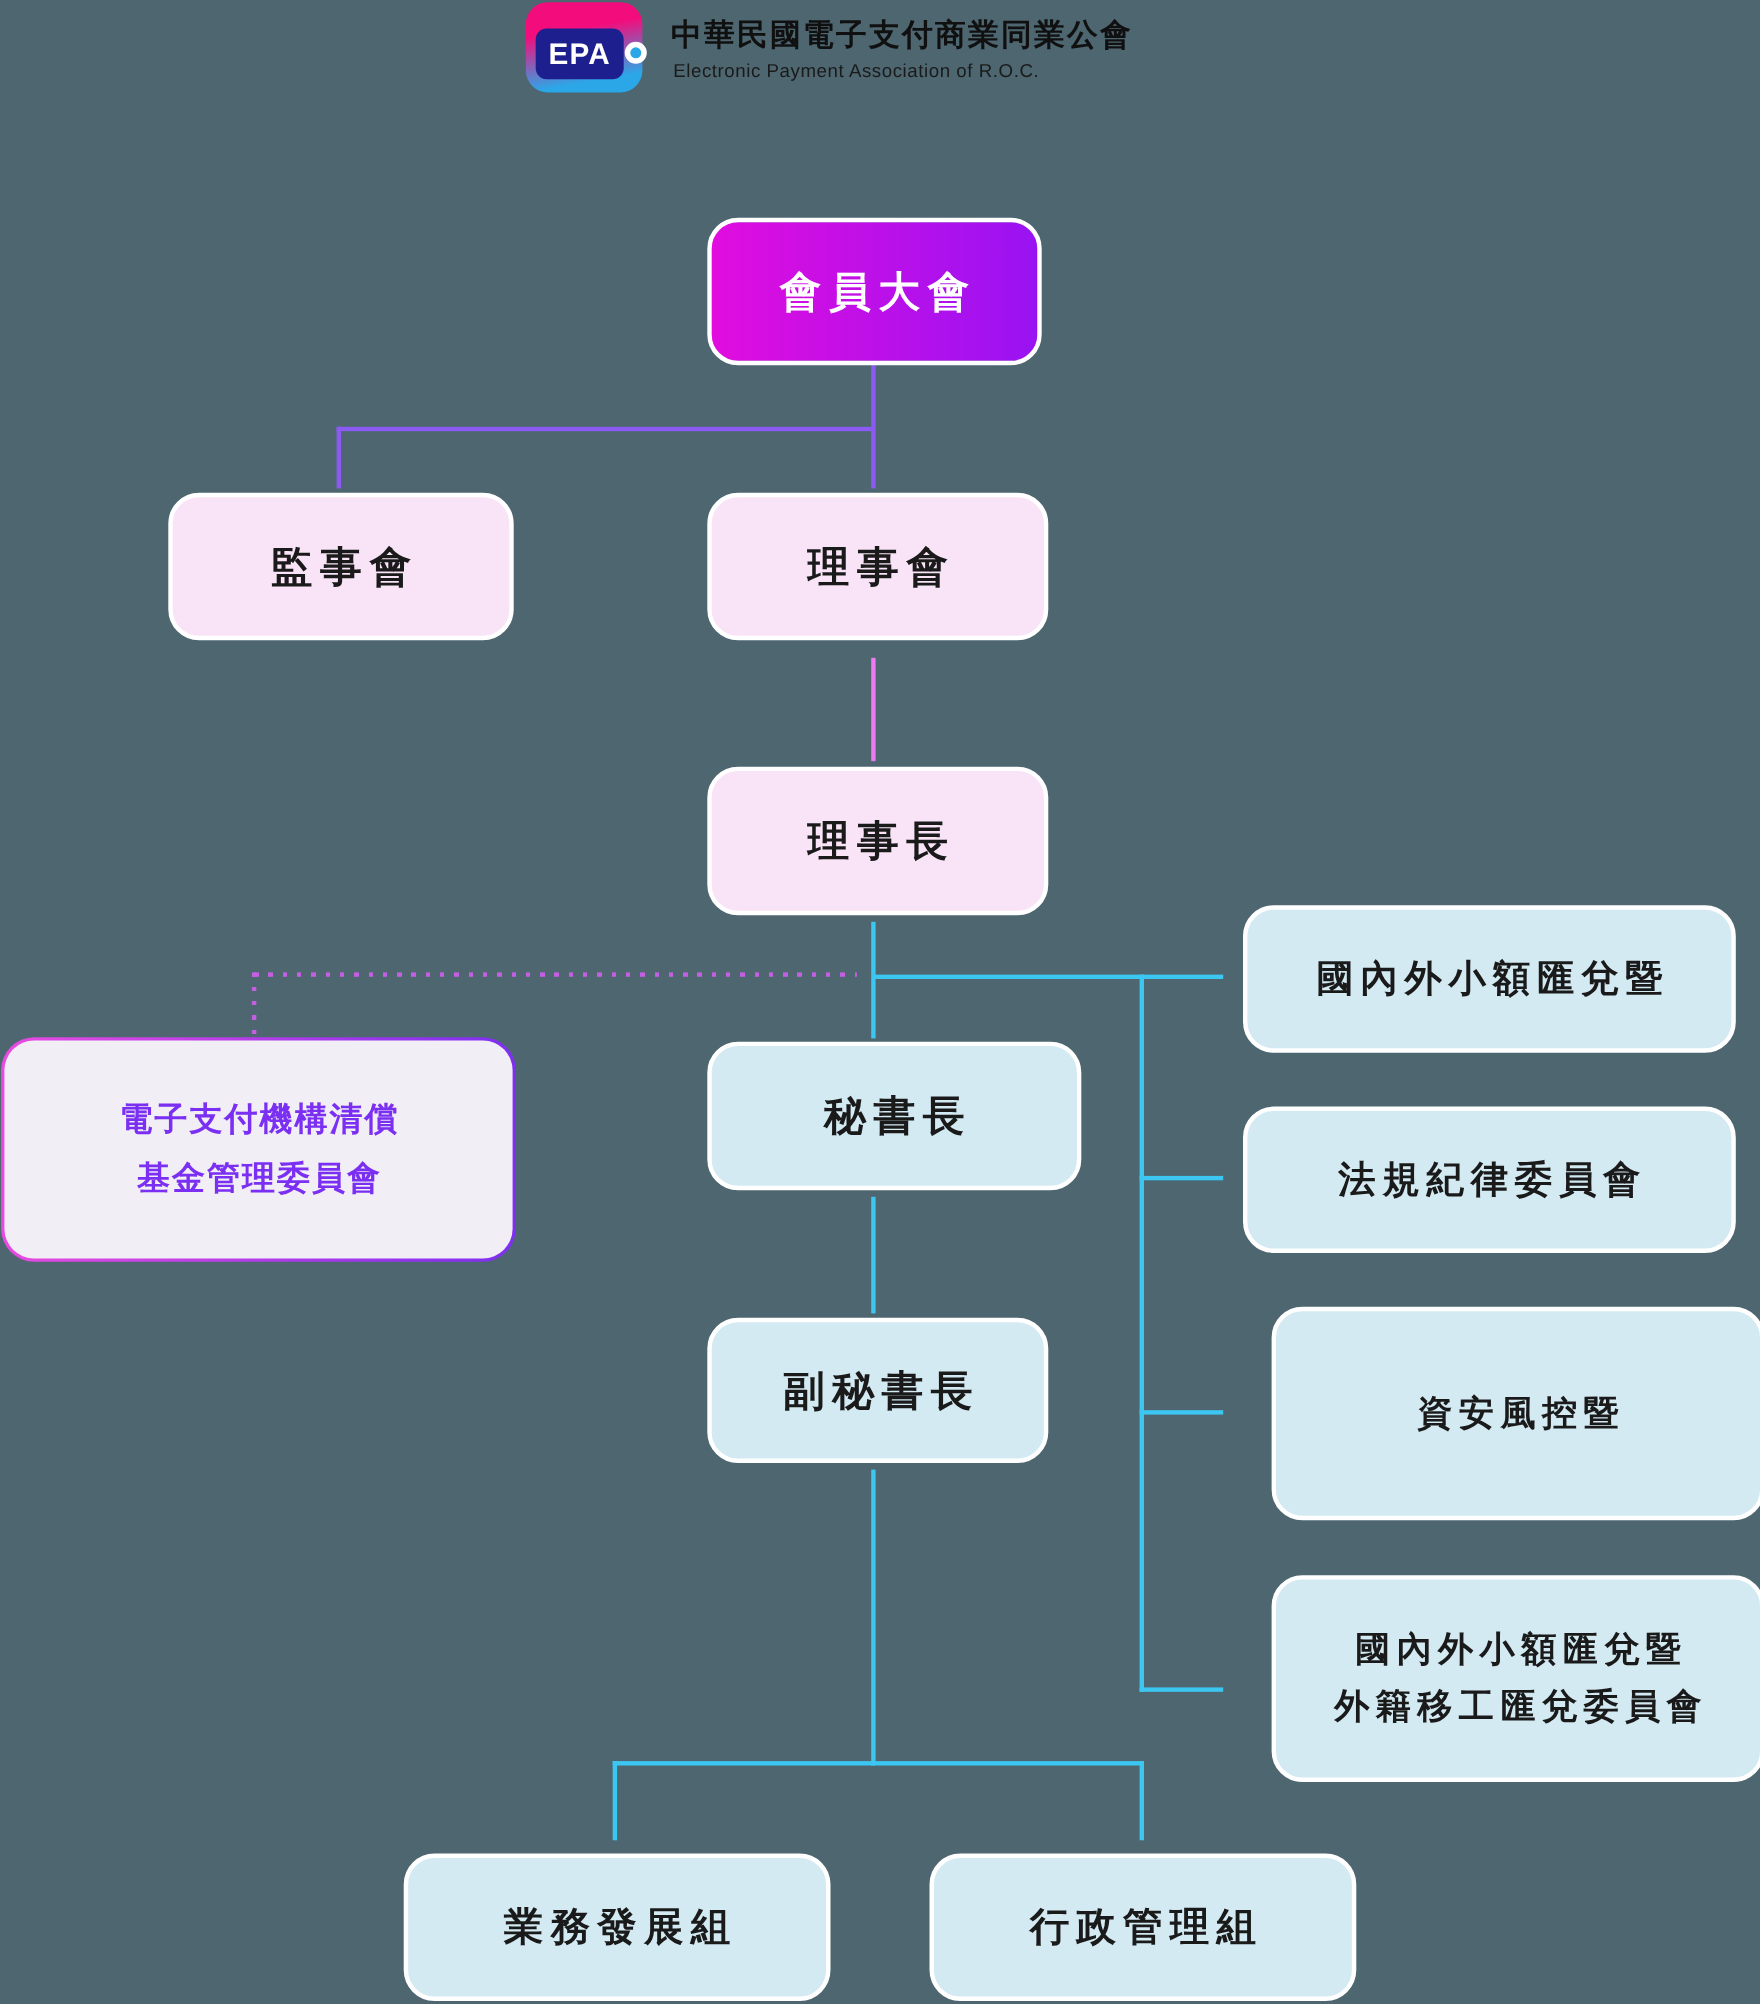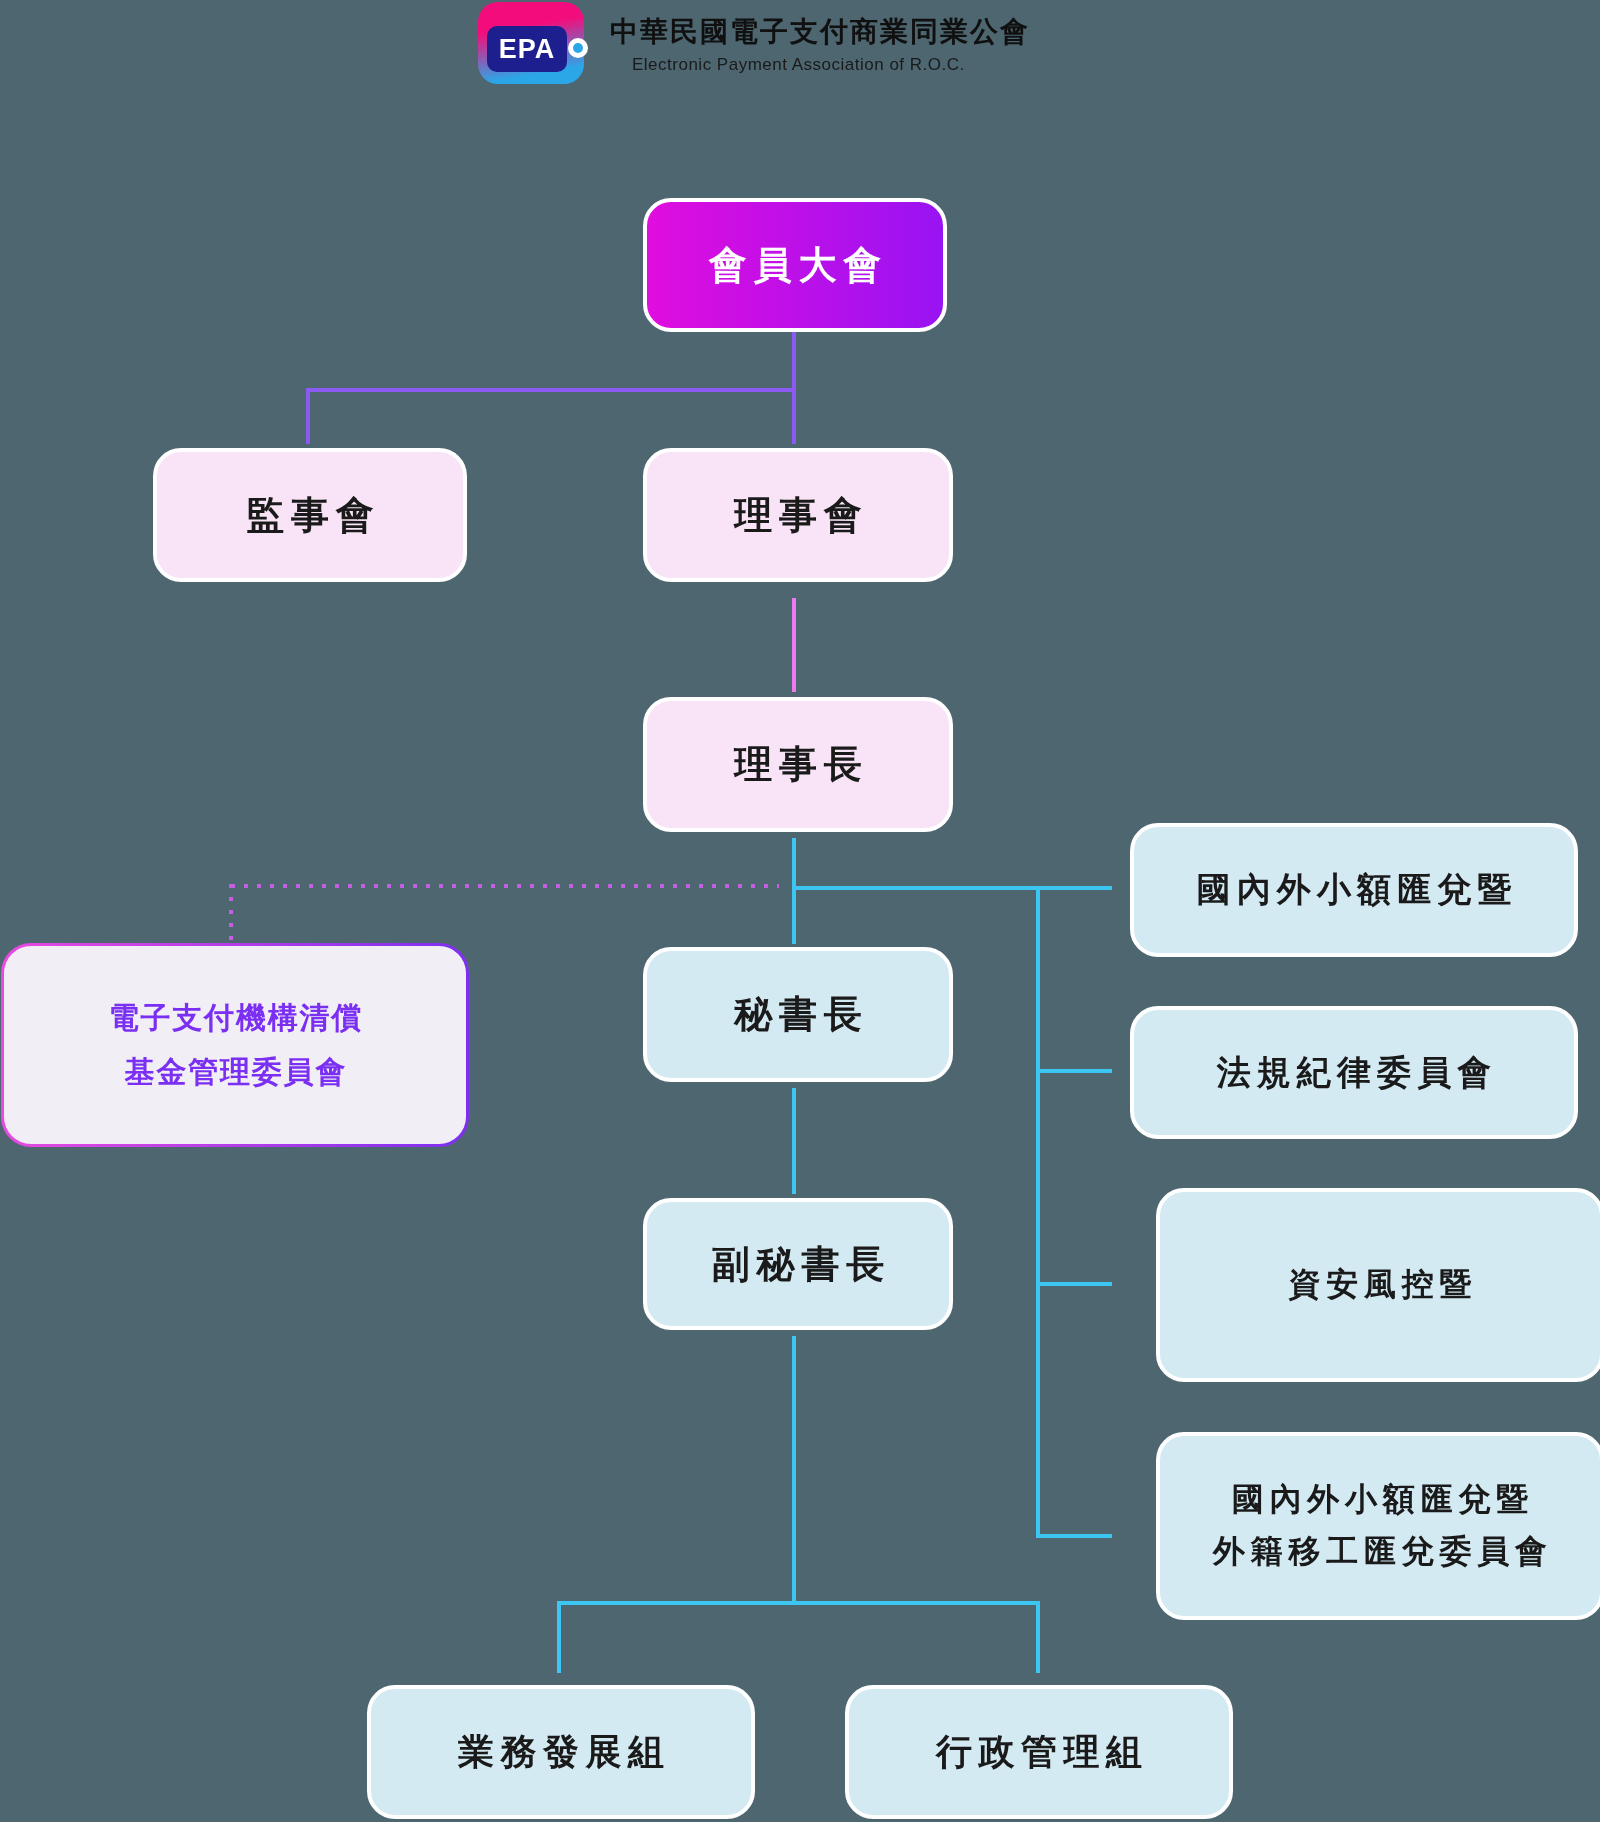--- a/index.html
+++ b/index.html
@@ -24,21 +24,21 @@
   .logo-dot{
     position:absolute;right:-4px;top:36px;width:20px;height:20px;border-radius:50%;
     background:#fff;display:flex;align-items:center;justify-content:center;
   }
   .logo-dot::after{content:"";width:10px;height:10px;border-radius:50%;background:#2BA7E8;}
   .org-zh{
     position:absolute;left:610px;top:13px;font-size:28px;font-weight:700;
     color:#101010;letter-spacing:2px;white-space:nowrap;
   }
   .org-en{
-    position:absolute;left:632px;top:55px;font-size:17px;font-weight:500;
+    position:absolute;left:612px;top:55px;font-size:17px;font-weight:500;
     color:#1A1A1A;letter-spacing:.5px;white-space:nowrap;
   }
 
   
   .node{
     position:absolute;box-sizing:border-box;z-index:2;
     border:4px solid #fff;border-radius:28px;
     display:flex;flex-direction:column;align-items:center;justify-content:center;
     font-weight:700;color:#1A1A1A;
     letter-spacing:.18em;text-indent:.18em;text-align:center;white-space:nowrap;
@@ -128,21 +128,21 @@
   </div>
 
   <div class="node pink fs38" style="left:643px;top:448px;width:310px;height:134px;">
     <span>理事會</span>
   </div>
 
   <div class="node pink fs38" style="left:643px;top:697px;width:310px;height:135px;">
     <span>理事長</span>
   </div>
 
-  <div class="node blue fs38" style="left:643px;top:947px;width:310px;height:135px;">
+  <div class="node blue fs38" style="left:643px;top:947px;width:340px;height:135px;">
     <span>秘書長</span>
   </div>
 
   <div class="node blue fs38" style="left:643px;top:1198px;width:310px;height:132px;">
     <span>副秘書長</span>
   </div>
 
   <div class="fund-wrap">
     <div class="fund-inner">
       <span>電子支付機構清償</span>

